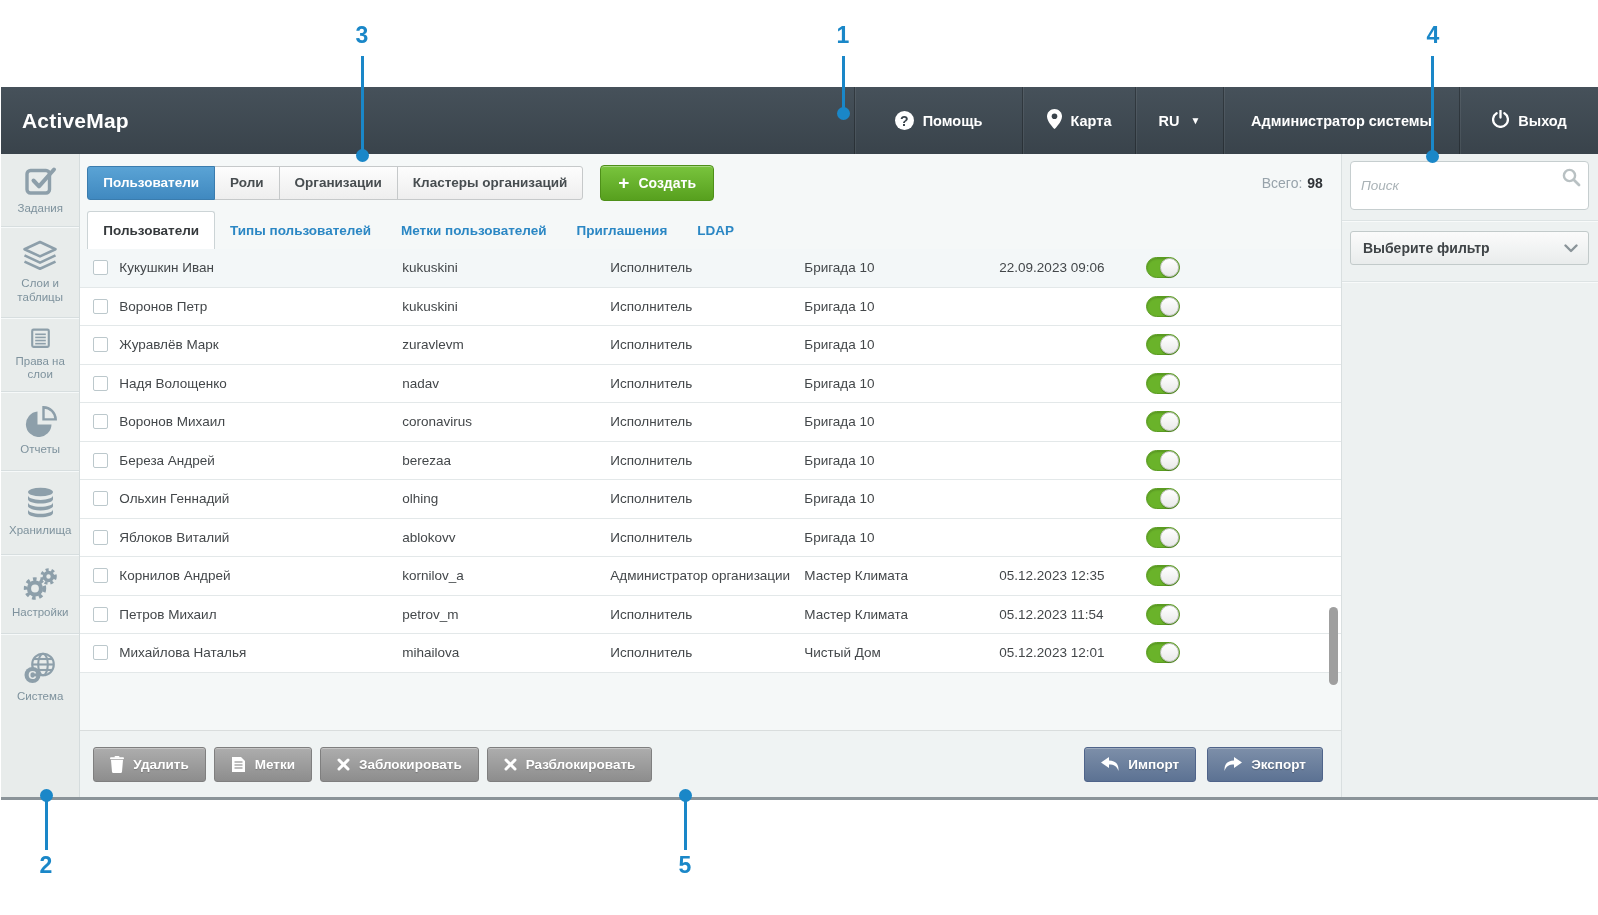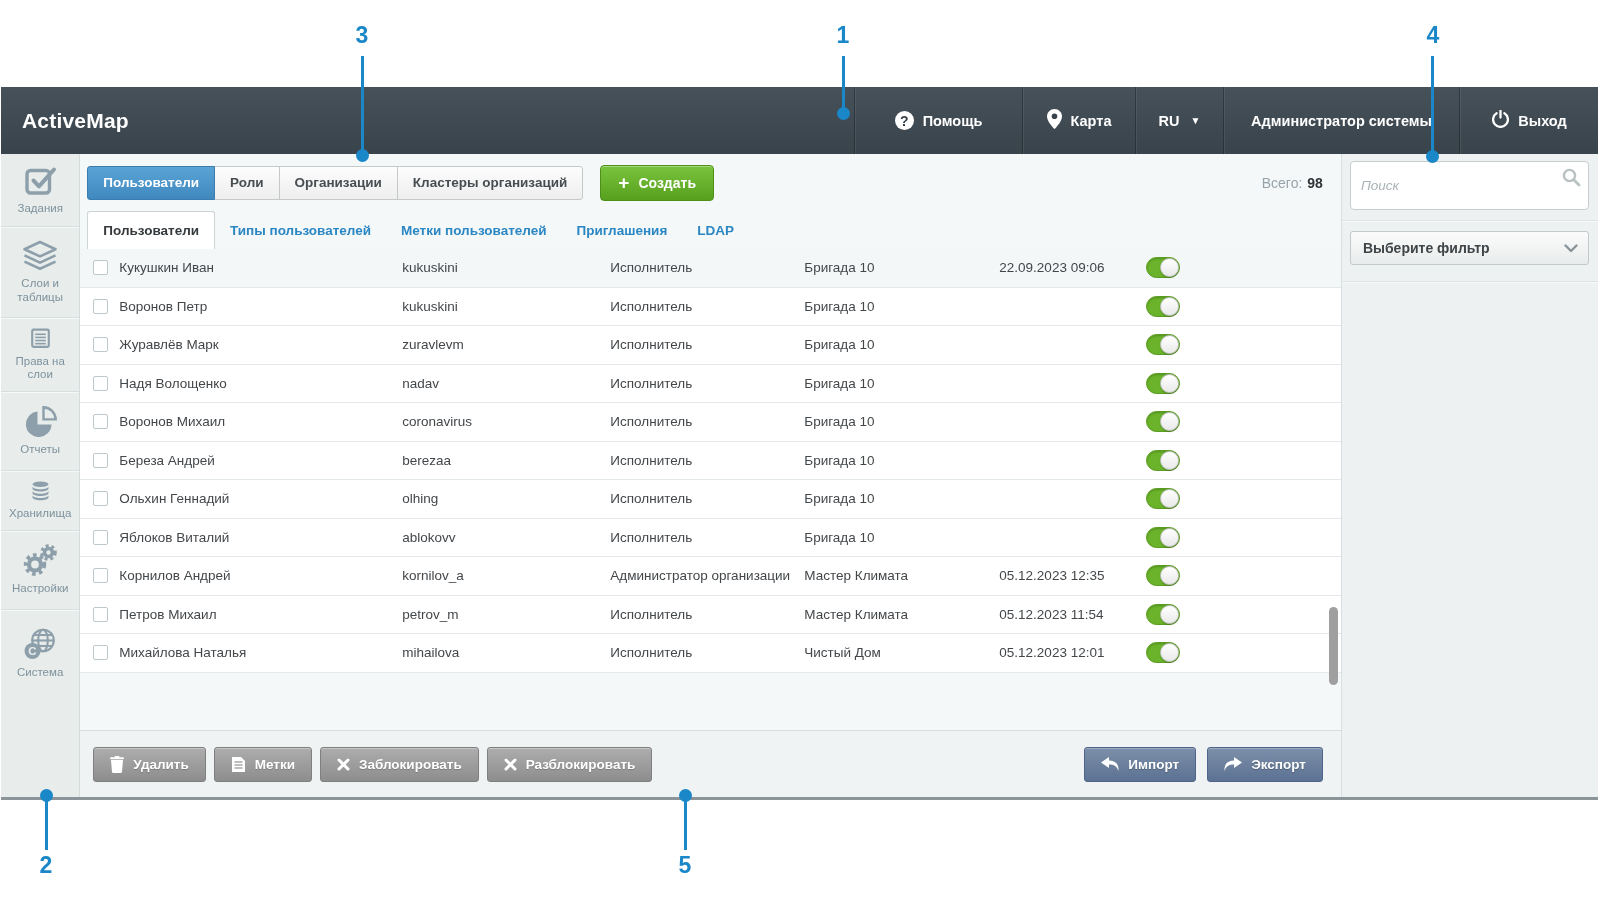--- a/index.html
+++ b/index.html
@@ -28,21 +28,21 @@
   
   .sidebar { width:86px; background:#e8eceb; border-right:1px solid #d5dcdd; display:flex; flex-direction:column; }
   .side-item { display:flex; flex-direction:column; align-items:center; justify-content:center; gap:6px;
     padding:10px 3px; color:#8d9faa; cursor:pointer; border-top:1px solid #d7dedf; box-shadow:inset 0 1px 0 #f6f9f9; }
   .side-item:first-child { border-top:none; box-shadow:none; }
   .side-item .slabel { font-size:11.5px; color:#7e929d; text-align:center; line-height:1.15; }
   .side-item svg { display:block; }
   .side-item.active { background:linear-gradient(#74a3ca,#5f93be); color:#fff; border-top:none; box-shadow:none; }
   .side-item.active .slabel { color:#fff; }
   .si-1{height:71px;} .si-2{height:72px;} .si-3{height:91px;} .si-4{height:74px;}
-  .si-5{height:79px;} .si-6{height:60px;} .si-7{height:79px;} .si-8{height:89px;}
+  .si-5{height:79px;} .si-6{height:84px;} .si-7{height:79px;} .si-8{height:89px;}
 
   
   .main { width:1368px; position:relative; display:flex; flex-direction:column; background:#f5f8f8; }
 
   .toolbar { height:57px; display:flex; align-items:center; padding-left:7px; }
   .seg { display:flex; }
   .seg-btn { height:34px; display:flex; align-items:center; padding:0 15px; font-size:13.5px; font-weight:bold;
     color:#474d50; background:linear-gradient(#fdfdfd,#eeeeee); border:1px solid #c6c9ca; margin-left:-1px; cursor:pointer; }
   .seg-btn:first-child { margin-left:0; border-radius:3px 0 0 3px; }
   .seg-btn:last-child { border-radius:0 3px 3px 0; }

